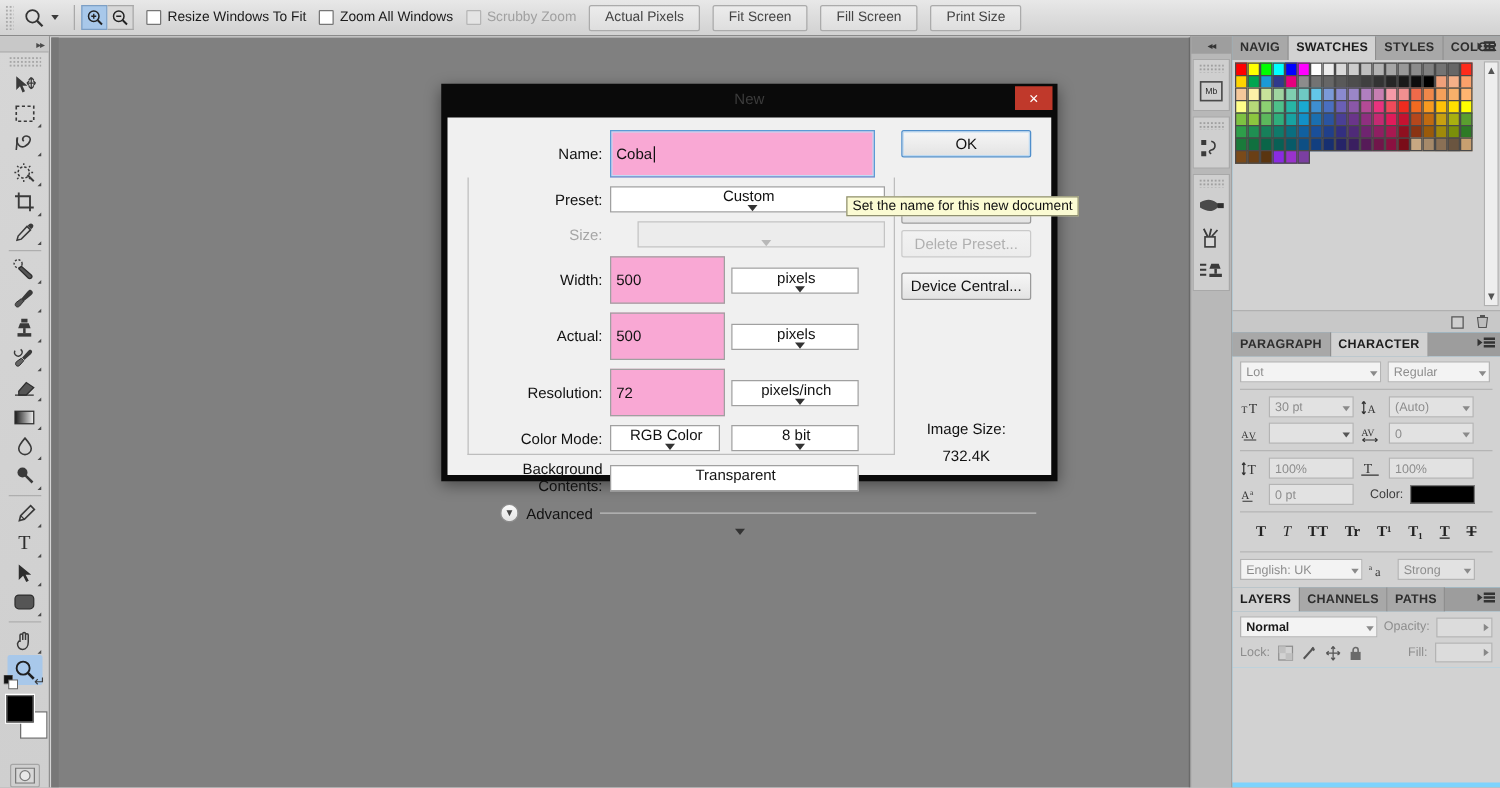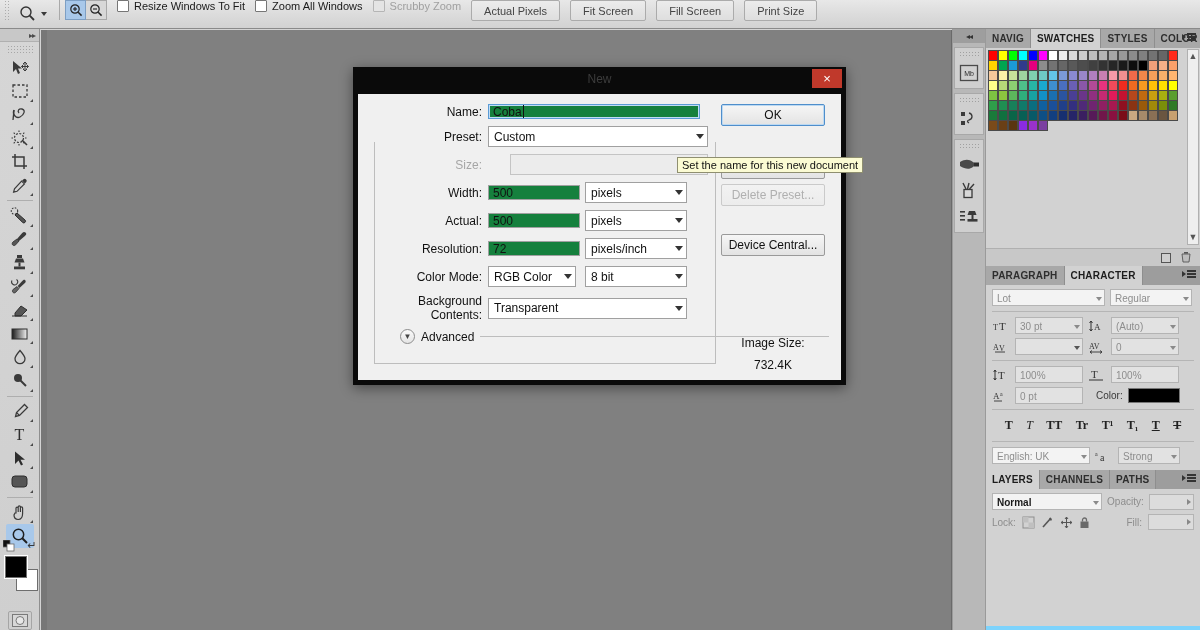--- a/index.html
+++ b/index.html
@@ -13,21 +13,21 @@
     background: #d4d4d4;
     -webkit-font-smoothing: antialiased;
   }
   .app { position: relative; width: 1200px; height: 630px; }
 
   
   .options-bar {
     position: absolute; left: 0; top: 0; width: 1200px; height: 29px;
     background: linear-gradient(to bottom,#e8e8e8 0%,#dcdcdc 50%,#d2d2d2 100%);
     border-bottom: 1px solid #8a8a8a;
-    display: flex; align-items: flex-start; padding-left: 4px;
+    display: flex; align-items: center; padding-left: 4px;
   }
   .grip {
     width: 7px; height: 20px; margin-right: 4px;
     background-image: radial-gradient(#9a9a9a 40%, transparent 41%);
     background-size: 3px 3px; opacity: .75;
   }
   .tool-indicator {
     display: flex; align-items: center; gap: 5px;
     padding: 0 7px 0 4px; height: 27px;
   }
@@ -241,28 +241,28 @@
     background: #f0f0f0; height: 286px; position: relative;
     padding: 10px 12px;
   }
   .d-row { display: flex; align-items: center; margin-bottom: 7px; }
   .d-label {
     width: 118px; text-align: right; padding-right: 6px; font-size: 12px; color: #111;
     flex: none;
   }
   .d-label.dim { color: #a6a6a6; }
   .inp {
-    height: 15px; background: #15803d; border: 1px solid #a0a0a0;
+    height: 38px; background: #f9a8d4; border: 1px solid #a0a0a0;
     font-size: 12px; color: #111; padding: 0 4px; display: flex; align-items: center;
   }
   .inp.focus { border: 1px solid #5b9bd5; box-shadow: 0 0 0 1px #bfdcf5 inset; }
   .sel {
     height: 21px; background: #fff; border: 1px solid #a0a0a0;
     display: flex; align-items: center; justify-content: space-between;
-    padding: 0 3px 0 5px; font-size: 12px; color: #111;
+    padding: 0 3px 0 5px; font-size: 12px; color: #111; flex-direction: column;
   }
   .sel.dis { background: #ececec; border-color: #c4c4c4; color: #b0b0b0; }
   .sel .ar {
     width: 0; height: 0; border-left: 4px solid transparent;
     border-right: 4px solid transparent; border-top: 5px solid #333; margin-left: 6px; flex: none;
   }
   .sel.dis .ar { border-top-color: #b8b8b8; }
   .group-frame {
     position: absolute; left: 16px; top: 48px; width: 342px; height: 222px;
     border: 1px solid #bdbdbd; border-top: none; pointer-events: none;
@@ -1046,21 +1046,21 @@
       <div class="adv-row">
         <span class="adv-toggle">▼</span>
         <span style="font-size:12px;color:#111;">Advanced</span>
         <span class="adv-line"></span>
       </div>
 
       <div class="right-col">
         <div class="dlg-btn primary">OK</div>
         <div class="dlg-btn" style="margin-top:31px;">Save Preset...</div>
         <div class="dlg-btn dis" style="margin-top:5px;">Delete Preset...</div>
-        <div class="dlg-btn" style="margin-top:28px;">Device Central...</div>
+        <div class="dlg-btn" style="margin-top:12px;">Device Central...</div>
       </div>
 
       <div class="img-size">
         <div>Image Size:</div>
         <div>732.4K</div>
       </div>
 
       <div class="tooltip">Set the name for this new document</div>
     </div>
   </div>

